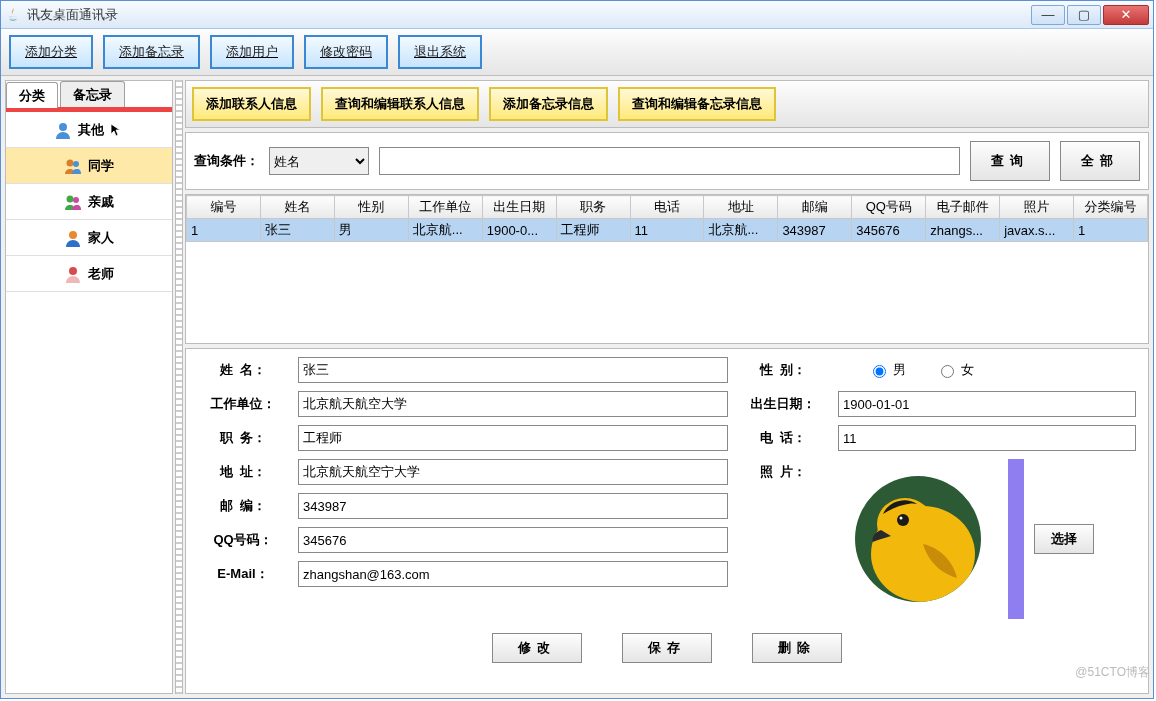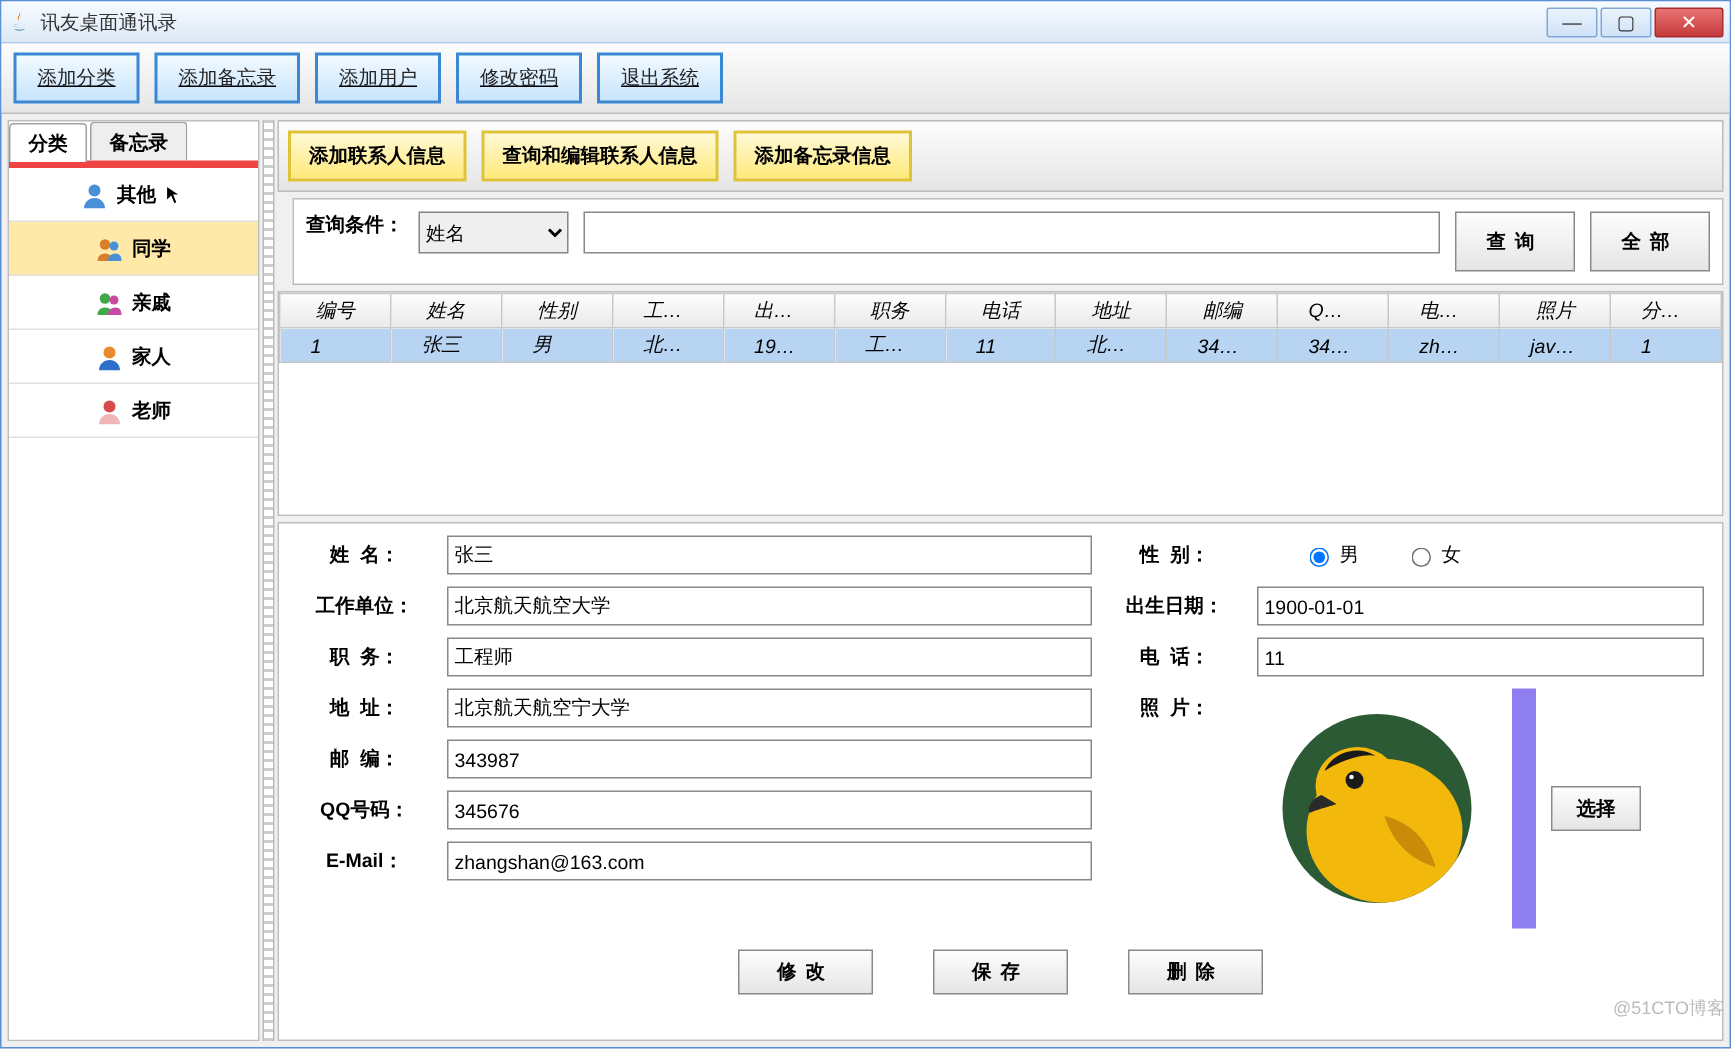--- a/index.html
+++ b/index.html
@@ -25,29 +25,29 @@
 .cat.sel { background: #ffe9a8; }
 .caticon { width: 18px; height: 18px; }
 .cursor-icon { width:14px; height:14px; }
 
 .splitter { width: 8px; background: repeating-linear-gradient(to bottom,#ccc 0,#ccc 2px,#fff 2px,#fff 6px); border-left:1px solid #bbb; border-right:1px solid #bbb; cursor: col-resize; }
 
 .rightcol { flex: 1; display: flex; flex-direction: column; gap: 4px; min-width: 0; }
 .subtoolbar { padding: 6px; background: linear-gradient(to bottom,#fdfdfd,#e5e5e5); border: 1px solid #bcbcbc; display: flex; gap: 10px; }
 .ybtn { padding: 6px 12px; background: linear-gradient(to bottom,#fff9d6,#ffe97a); border: 2px solid #e0c437; cursor: pointer; font-weight: bold; }
 
-.searchbar { padding: 8px; background: #fff; border: 1px solid #bcbcbc; display: flex; align-items: flex-start; gap: 10px; margin-left: 10px; }
+.searchbar { padding: 8px; background: #fff; border: 1px solid #bcbcbc; display: flex; align-items: center; gap: 10px; }
 .searchbar label { font-weight: bold; }
 .searchbar select { width: 100px; height: 28px; border: 1px solid #888; }
 .searchbar input[type=text] { flex: 1; height: 28px; border: 1px solid #888; padding: 0 4px; }
 .sbtn { width: 80px; height: 40px; background: linear-gradient(to bottom,#fdfdfd,#e5e5e5); border: 1px solid #888; cursor: pointer; font-weight: bold; letter-spacing: 6px; padding-left:6px; }
 
 .tablewrap { height: 150px; border: 1px solid #bcbcbc; background: #fff; overflow: hidden; display:flex; flex-direction:column;}
 table { border-collapse: collapse; width: 100%; table-layout: fixed; }
-th, td { border: 1px solid #c8c8c8; padding: 2px 20px; text-align: left; overflow: hidden; text-overflow: ellipsis; white-space: nowrap; height: 20px; font-style: italic; }
+th, td { border: 1px solid #c8c8c8; padding: 2px 4px; text-align: left; overflow: hidden; text-overflow: ellipsis; white-space: nowrap; height: 20px; }
 th { background: linear-gradient(to bottom,#fdfdfd,#e9e9e9); font-weight: normal; text-align:center; }
 tbody tr.sel td { background: #b7d4f2; }
 .tablebody { flex:1; background:#fff; }
 
 .form { flex: 1; border: 1px solid #bcbcbc; background: #fff; padding: 8px 12px; display: grid; grid-template-columns: 90px 430px 90px 1fr; column-gap: 10px; row-gap: 8px; align-content: start; }
 .form .lbl { font-weight: bold; text-align: center; align-self: center; white-space: pre; }
 .form input[type=text] { height: 26px; border: 1px solid #888; padding: 0 4px; width: 100%; }
 .genderrow { display: flex; align-items: center; gap: 30px; padding-left: 30px; }
 .genderrow label { display: flex; align-items: center; gap: 4px; }
 .photocell { grid-column: 4; grid-row: 4 / span 5; display: flex; align-items: flex-start; gap: 10px; }
@@ -140,20 +140,21 @@
       </div>
     </div>
 
     <div class="splitter"></div>
 
     <div class="rightcol">
       <div class="subtoolbar">
         <button class="ybtn">添加联系人信息</button>
         <button class="ybtn">查询和编辑联系人信息</button>
         <button class="ybtn">添加备忘录信息</button>
+        <button class="ybtn">查询和编辑备忘录信息</button>
       </div>
 
       <div class="searchbar">
         <label>查询条件：</label>
         <select><option>姓名</option></select>
         <input type="text" value="" style="">
         <button class="sbtn">查询</button>
         <button class="sbtn">全部</button>
       </div>
 

